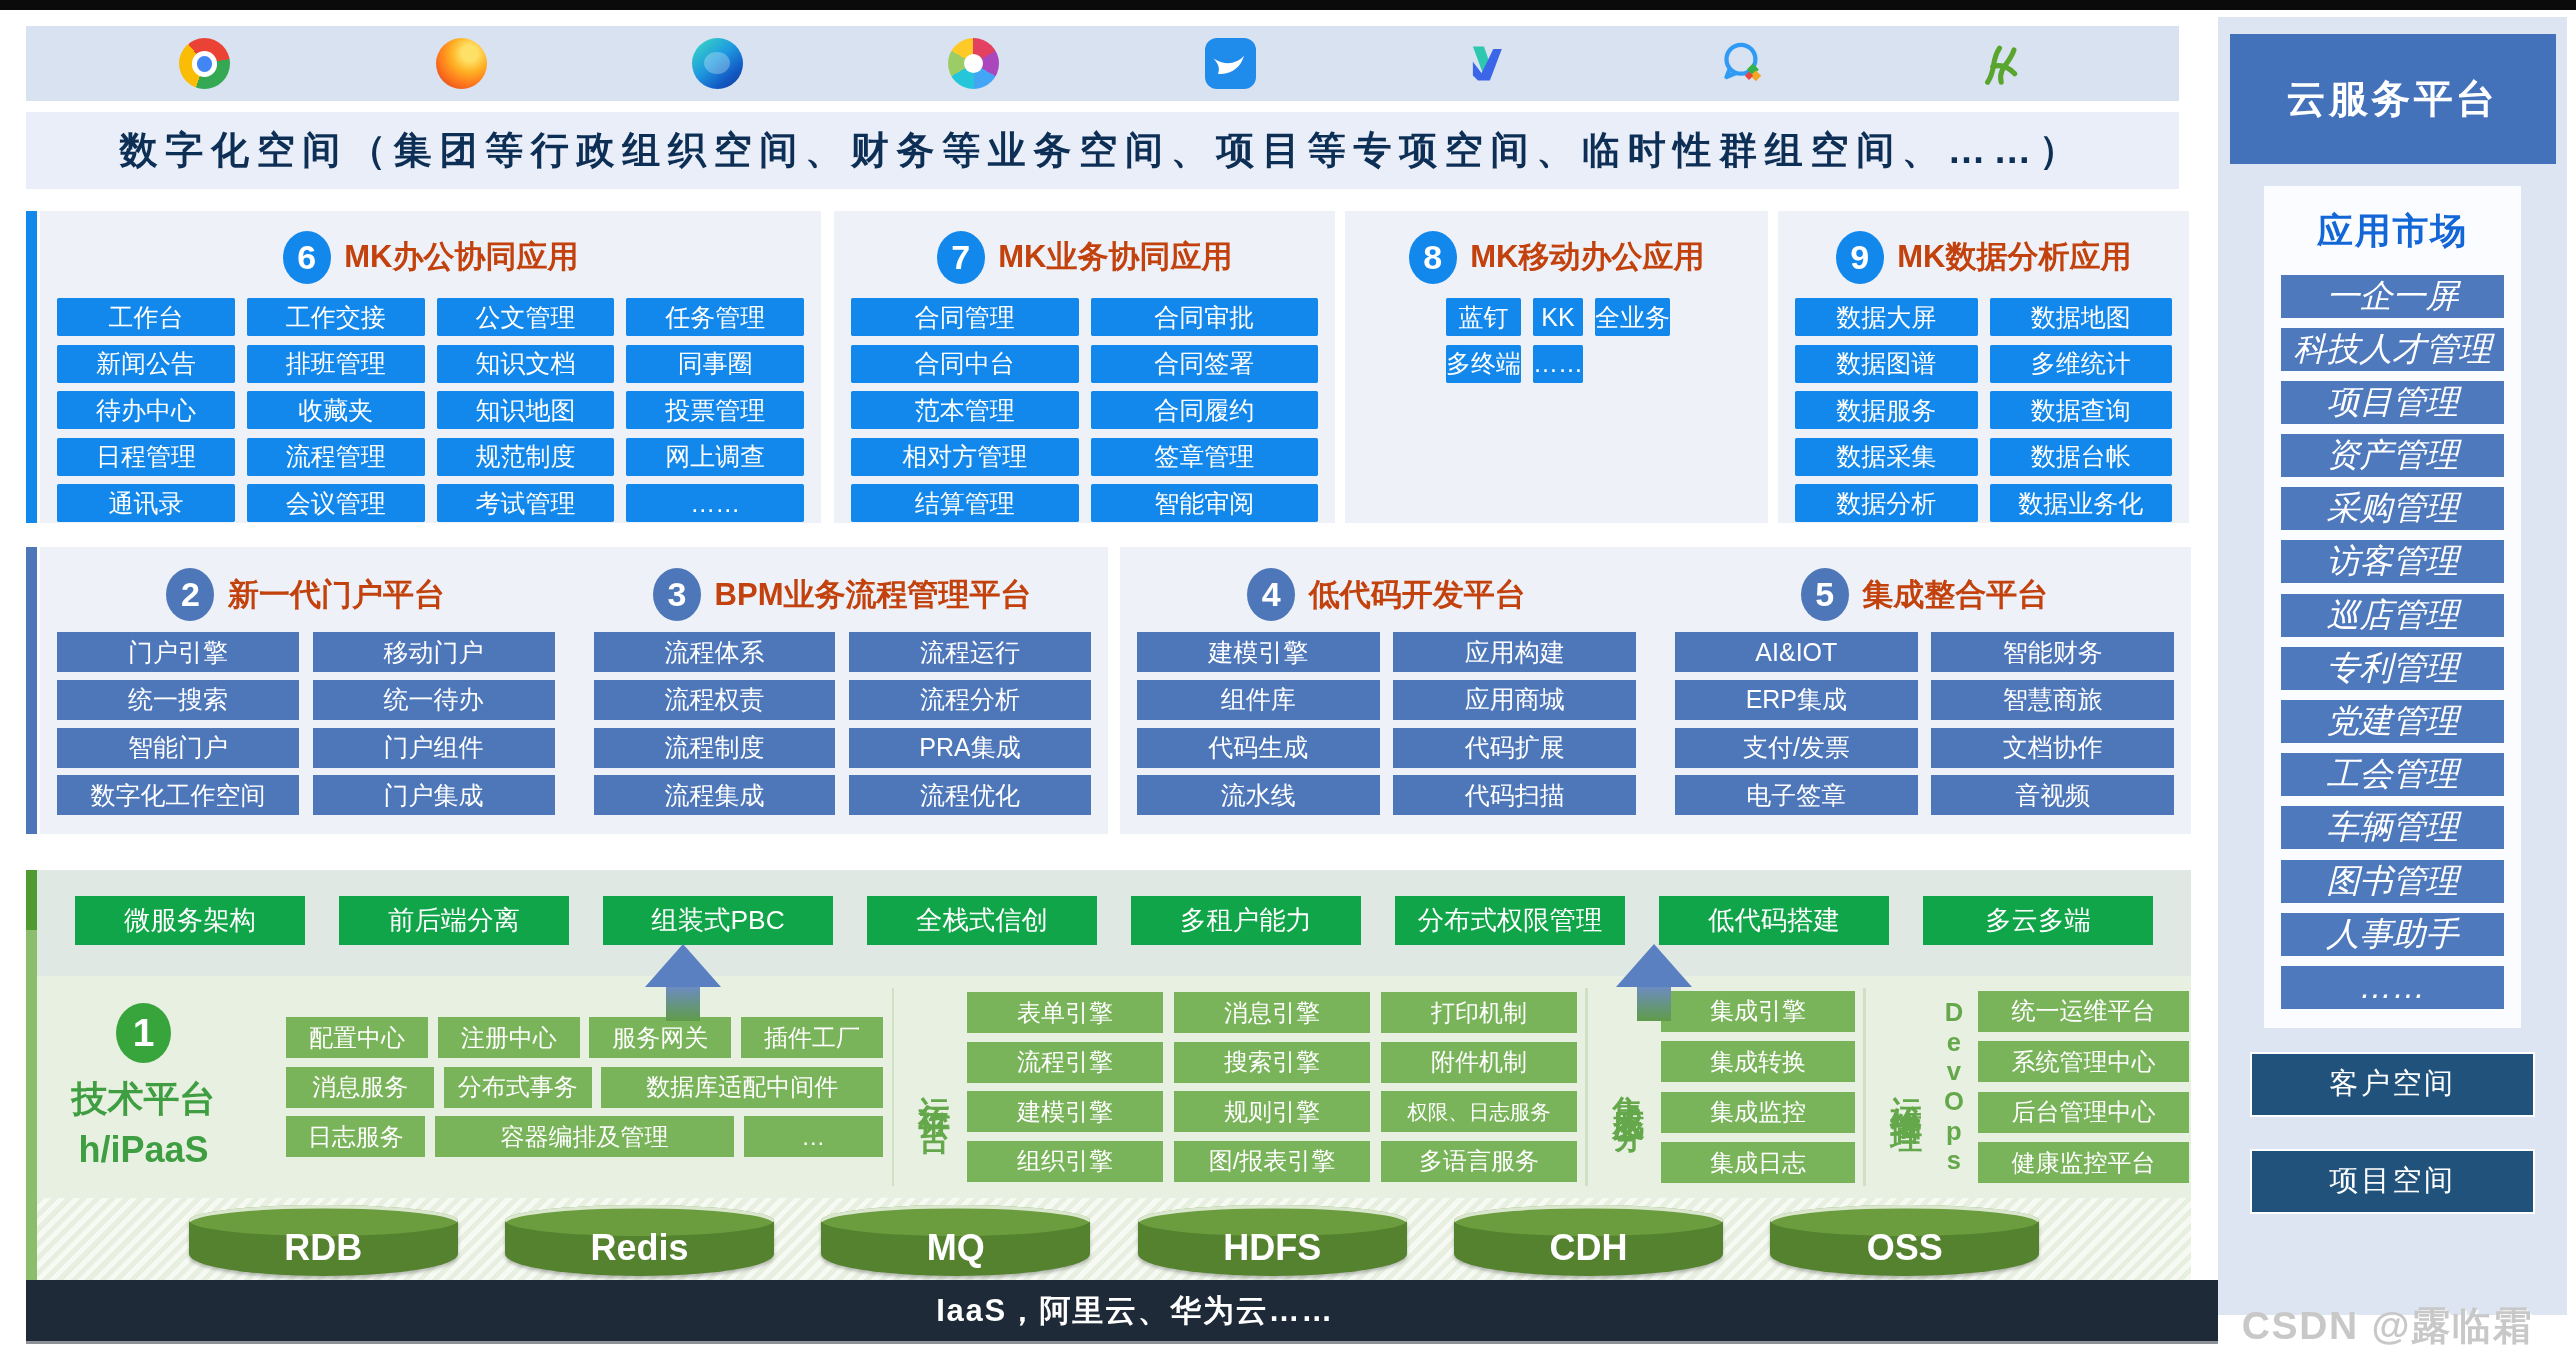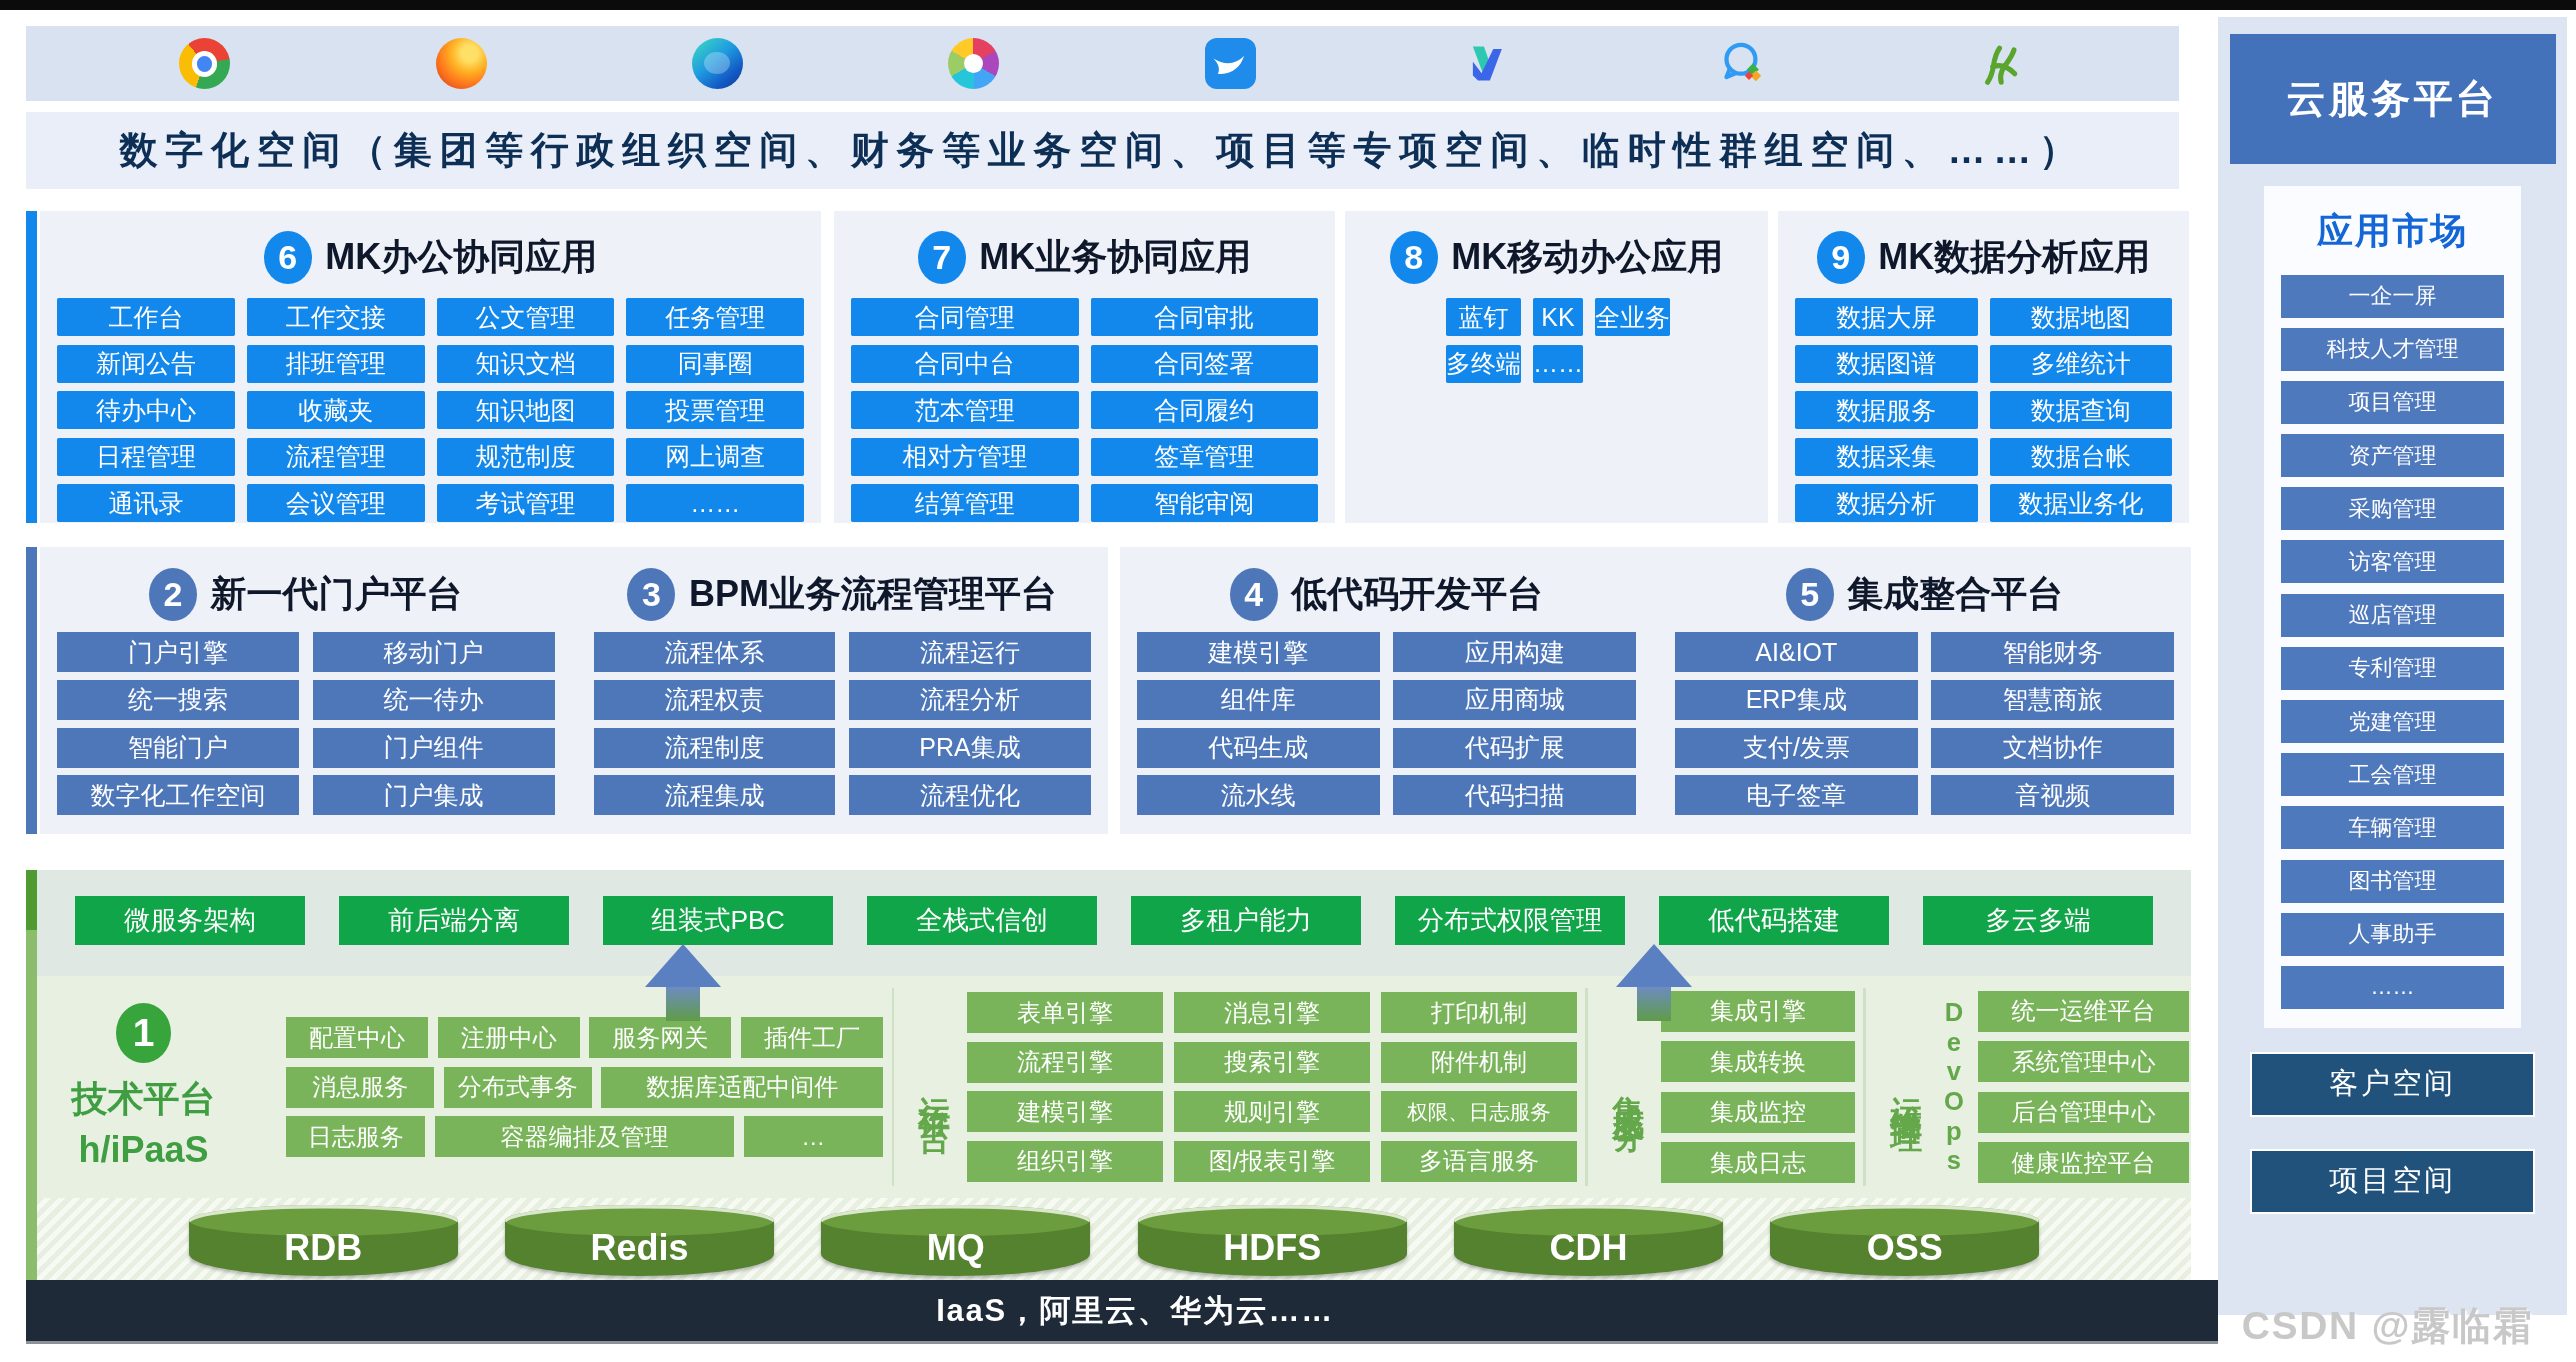--- a/index.html
+++ b/index.html
@@ -31,21 +31,21 @@
   .vbar{width:11px;}
   #bar-top{left:25.6px;top:211px;height:312px;background:#1388ec;}
   #bar-mid{left:25.6px;top:547px;height:287px;background:#4e77ba;}
   #bar-green{left:25.6px;top:870px;height:410px;background:linear-gradient(#4f9a31 0 60px,#8cbd6d 60px 100%);}
 
   .card{top:211px;height:312px;background:#eef1f7;display:flex;flex-direction:column;box-sizing:border-box;}
   .card .title,.pgroup .title{display:flex;align-items:center;justify-content:center;gap:13.6px;}
   .card .title{height:82px;padding-top:5.1px;}
   .num{width:48px;height:53px;border-radius:50%;background:#1388ec;color:#fff;font-weight:bold;
        font-size:34px;display:flex;align-items:center;justify-content:center;flex:0 0 auto;}
-  .ttl{font-size:36px;font-weight:bold;color:#0f172a;white-space:nowrap;}
+  .ttl{font-size:31px;font-weight:bold;color:#c2410c;white-space:nowrap;}
   .grid{display:grid;gap:8.5px 12px;padding:0 17px;}
   .btn{display:flex;align-items:center;justify-content:center;color:#fff;font-size:25px;
        height:38px;border-radius:1.7px;white-space:nowrap;}
   .card .grid .btn,.btn.b{background:#1388ec;}
   .g4{grid-template-columns:repeat(4,1fr);}
   .g2{grid-template-columns:repeat(2,1fr);}
   .g1{grid-template-columns:1fr 1fr 1fr;padding:0 101px;text-align:center;}
 
   
   .mcard{top:547px;height:287px;background:#eef1f7;display:flex;gap:22px;padding:0 8.5px;box-sizing:border-box;}
@@ -105,22 +105,22 @@
   #iaasbar{left:25.6px;top:1280px;width:2165px;height:61px;background:#1e2a37;border-bottom:3.4px solid #8d9298;
            display:flex;align-items:center;justify-content:center;color:#fff;font-size:31px;font-weight:bold;letter-spacing:1.7px;padding-left:27px;}
 
   
   #sidebar{left:2218px;top:17px;width:349px;height:1298px;background:#dde5f3;display:flex;flex-direction:column;align-items:center;box-sizing:border-box;}
   #sb-header{margin-top:17px;width:326px;height:130px;background:#4472ba;display:flex;align-items:center;justify-content:center;
              color:#fff;font-size:39px;font-weight:bold;letter-spacing:3.4px;}
   #sb-panel{margin-top:22px;width:257px;background:#fbfcff;padding:12px 0 19px 0;display:flex;flex-direction:column;align-items:center;}
   #sb-market-title{font-size:36px;font-weight:bold;color:#1366d6;margin:8.5px 0 19px 0;letter-spacing:1.7px;}
   #sb-list{display:flex;flex-direction:column;gap:10.2px;}
-  #sb-list div{width:223px;height:43px;background:#4f79bd;color:#fff;font-size:22px;
-               display:flex;align-items:center;justify-content:center;white-space:nowrap;}
+  #sb-list div{width:223px;height:43px;background:#4f79bd;color:#fff;font-size:33px;
+               display:flex;align-items:center;justify-content:center;white-space:nowrap;font-style:italic;}
   #sb-spaces{margin-top:24px;display:flex;flex-direction:column;gap:32px;}
   #sb-spaces div{width:281px;height:61px;background:#20527b;border:2.6px solid #fff;color:#fff;font-size:29px;
                display:flex;align-items:center;justify-content:center;letter-spacing:2.6px;}
 
   
   #watermark{left:2199px;top:1299px;width:377px;text-align:center;font-size:39px;font-weight:bold;
              color:#c8c8c8;text-shadow:1.7px 1.7px 1.7px #fff;z-index:50;letter-spacing:1.7px;}
 </style>
 </head>
 <body>

